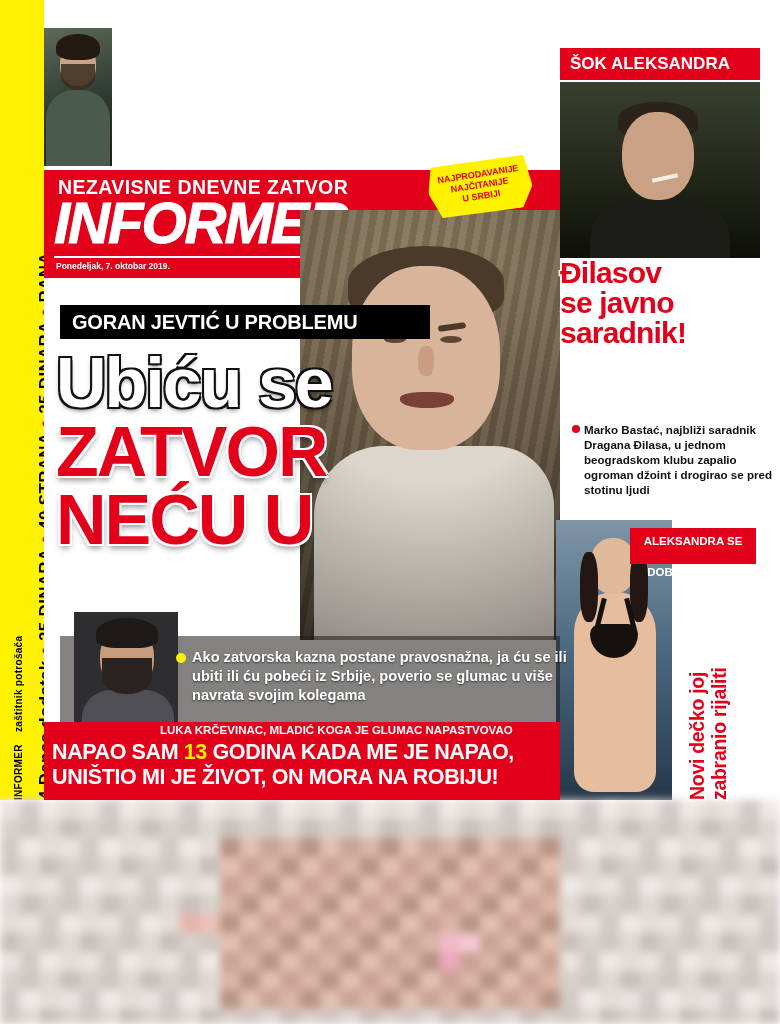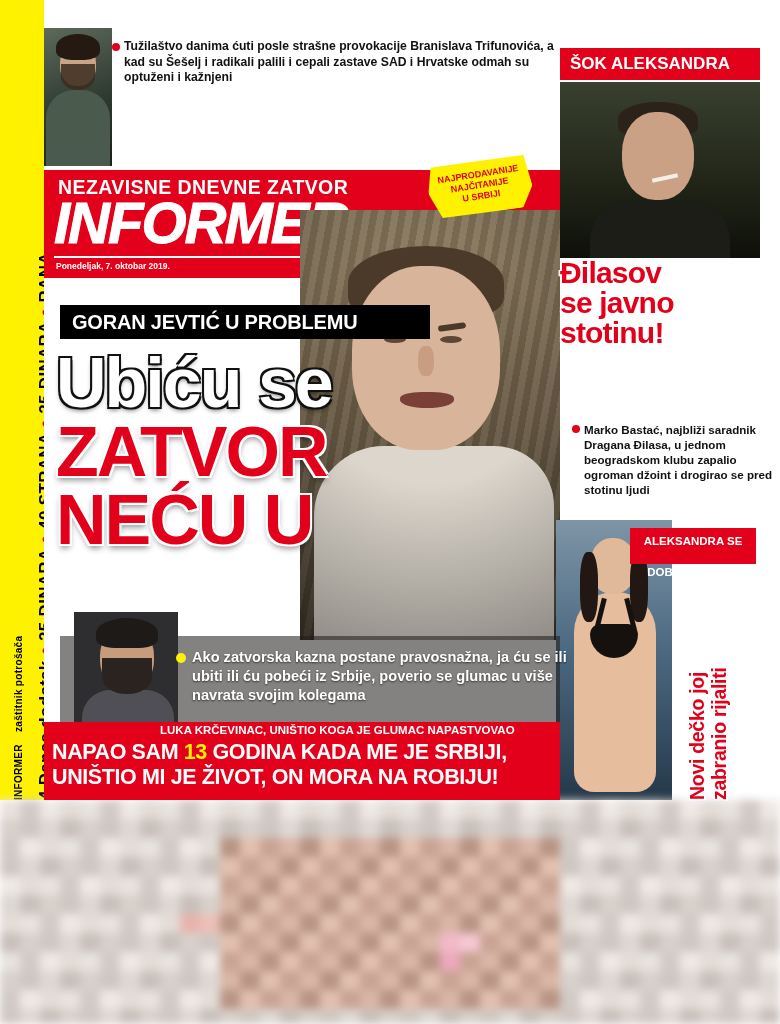--- a/index.html
+++ b/index.html
@@ -653,24 +653,20 @@
   <div class="top-portrait">
     <div class="tp-body"></div>
     <div class="tp-head"></div>
     <div class="tp-beard"></div>
     <div class="tp-hair"></div>
   </div>
 
   <div class="top-head">
     <h1>
     </h1>
-    <div class="top-sub">
-      <span class="bullet-red"></span>
-      <span>Tužilaštvo danima ćuti posle strašne provokacije Branislava Trifunovića, a kad su Šešelj i radikali palili i cepali zastave SAD i Hrvatske odmah su optuženi i kažnjeni</span>
-    </div>
   </div>
 
   <div class="masthead">
     <div class="masthead-top">NEZAVISNE DNEVNE ZATVOR</div>
     <div class="masthead-logo">INFORMER</div>
     <div class="masthead-rule"></div>
     <div class="masthead-date">Ponedeljak, 7. oktobar 2019.</div>
     <div class="masthead-issue">Broj 2270 / 25 dinara / Republika Srpska</div>
   </div>
 
@@ -712,41 +708,41 @@
     <div class="sp-head"></div>
     <div class="sp-beard"></div>
     <div class="sp-hair"></div>
   </div>
   <div class="quote-block">
     <span class="bullet-yellow"></span>
     <p>Ako zatvorska kazna postane pravosnažna, ja ću se ili ubiti ili ću pobeći iz Srbije, poverio se glumac u više navrata svojim kolegama</p>
   </div>
 
   <div class="bottom-strip">
-    <div class="bs-kicker">LUKA KRČEVINAC, UNIŠTIO KOGA JE GLUMAC NAPASTVOVAO</div>
+    <div class="bs-kicker">LUKA KRČEVINAC, MLADIĆ KOGA JE GLUMAC NAPASTVOVAO</div>
     <div class="bs-line one">
-      <span>NAPAO SAM </span><span class="bs-num">13</span><span> GODINA KADA ME JE SRBIJI,</span>
+      <span>NAPAO SAM </span><span class="bs-num">13</span><span> GODINA KADA ME JE NAPAO,</span>
     </div>
     <div class="bs-line two">UNIŠTIO MI JE ŽIVOT, ON MORA NA ROBIJU!</div>
   </div>
 
   <div class="sok-band">
     <span>ŠOK ALEKSANDRA</span>
   </div>
   <div class="right-photo">
     <div class="rp-bg"></div>
     <div class="rp-body"></div>
     <div class="rp-hair"></div>
     <div class="rp-head"></div>
     <div class="rp-cig"></div>
   </div>
   <div class="right-head">
     <span class="rl">Đilasov</span>
     <span class="rl">se javno</span>
-    <span class="rl">stotinu!</span>
+    <span class="rl">saradnik!</span>
   </div>
   <div class="right-sub">
     <span class="bullet-red"></span>
     <span>Marko Bastać, najbliži saradnik Dragana Đilasa, u jednom beogradskom klubu zapalio ogroman džoint i drogirao se pred stotinu ljudi</span>
   </div>
 
   <div class="alek-photo">
     <div class="ap-bg"></div>
     <div class="ap-hair"></div>
     <div class="ap-body"></div>

